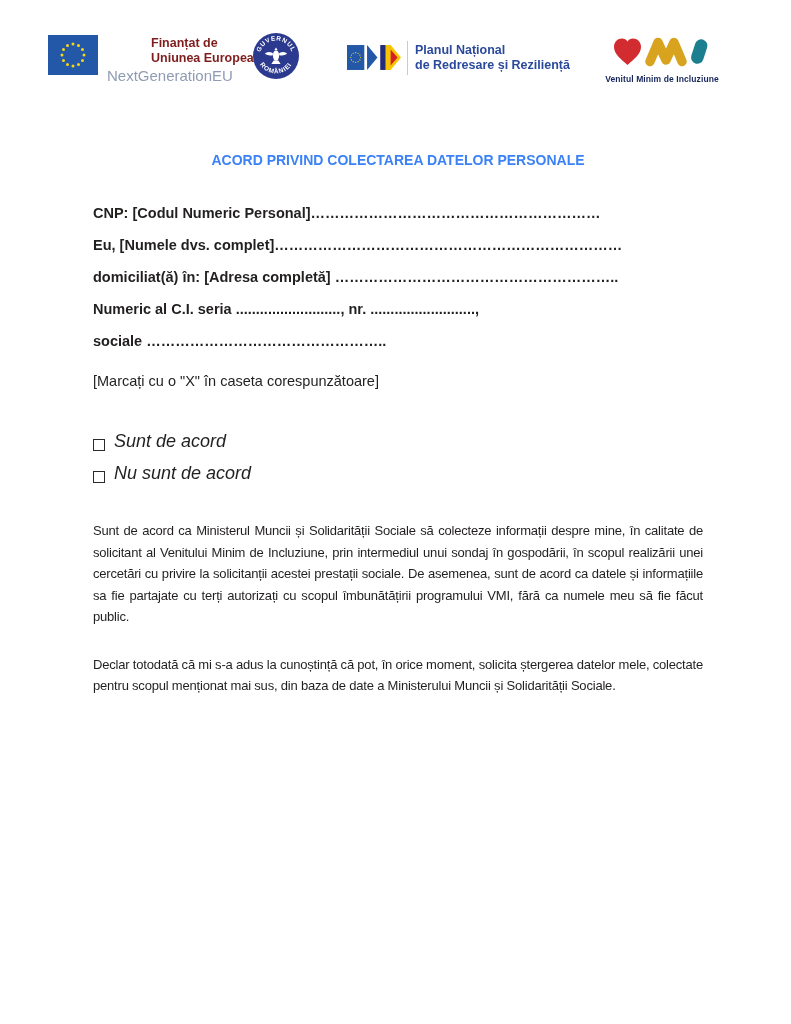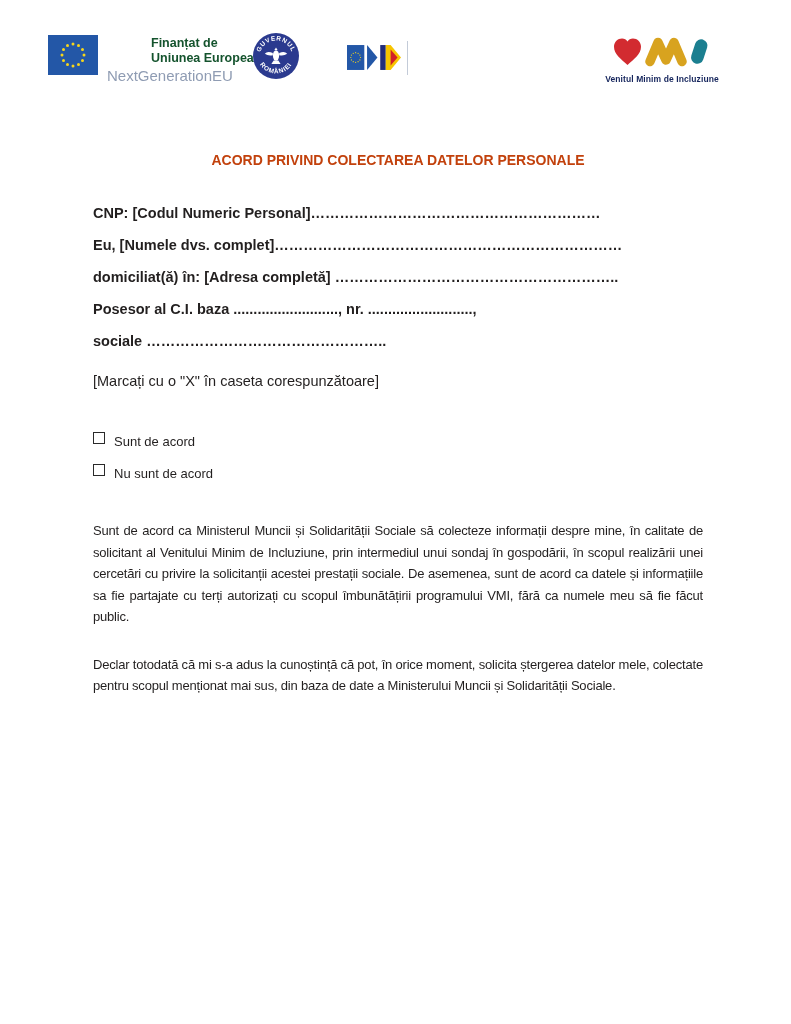--- a/index.html
+++ b/index.html
@@ -11,36 +11,36 @@
     font-family:"Liberation Sans","DejaVu Sans",sans-serif;
     color:#221f1f;
     overflow:hidden;
     box-sizing:border-box;
   }
   
   .logos{position:relative;height:95px;}
   .eu-logo{position:absolute;left:48px;top:35px;display:flex;align-items:flex-start;}
   .eu-flag{display:block;}
   .eu-text{margin-left:9px;line-height:15px;padding-top:1px;}
-  .eu-text .l1,.eu-text .l2{font-weight:bold;font-size:12.5px;color:#14532d;padding-left:44px;}
+  .eu-text .l1,.eu-text .l2{font-weight:bold;font-size:12.5px;color:#7f1d1d;padding-left:44px;}
   .eu-text .l3{font-size:15px;color:#8f9cb3;margin-top:2px;}
   .gov-seal{position:absolute;left:252px;top:32px;}
   .pnrr{position:absolute;left:347px;top:35px;display:flex;align-items:center;}
   .pnrr-divider{width:1px;height:34px;background:#c3cbd8;margin:0 7px 0 6px;}
   .pnrr-text{line-height:15px;font-weight:bold;font-size:12.5px;color:#2b4a9c;}
   .vmi{position:absolute;left:604px;top:36px;width:116px;text-align:center;}
   .vmi-caption{font-size:8.5px;font-weight:bold;color:#15255c;margin-top:3px;white-space:nowrap;letter-spacing:0.1px;}
   
   .content{padding:0 88px 0 93px;}
-  .doc-title{margin-top:57px;text-align:center;font-weight:bold;font-size:14px;color:#c2410c;}
+  .doc-title{margin-top:57px;text-align:center;font-weight:bold;font-size:14px;color:#3b82f6;}
   .form-section{margin-top:36px;}
   .form-line{font-weight:bold;font-size:14.5px;line-height:19px;margin:0 0 13px 0;white-space:nowrap;overflow:hidden;}
   .instruction{margin-top:21px;font-size:14.5px;line-height:19px;}
   .options{margin-top:41px;}
-  .option{font-size:13px;line-height:19px;margin-bottom:13px;display:flex;align-items:flex-start;}
+  .option{font-size:18px;line-height:19px;margin-bottom:13px;display:flex;align-items:flex-end;font-style:italic;}
   .checkbox{display:inline-block;width:10px;height:10px;border:1.6px solid #2a2a2a;margin-right:9px;position:relative;top:0px;cursor:pointer;}
   .para{font-size:13px;line-height:21.5px;letter-spacing:-0.2px;text-align:justify;}
   .para-1{margin-top:37px;}
   .para-2{margin-top:26px;}
   .signature-row{margin-top:64px;display:flex;justify-content:space-between;font-size:14.5px;padding-left:42px;padding-right:139px;}
 </style>
 </head>
 <body>
 
 <div class="page">
@@ -109,41 +109,45 @@
             <circle cx="5.5" cy="23" r="0.9"></circle>
           <circle cx="6.4" cy="19.5" r="0.9"></circle>
             <circle cx="9" cy="16.9" r="0.9"></circle>
         </g>
         <polygon points="29,5 44,23 29,41" fill="#2357a7"></polygon>
         <rect x="48" y="5" width="8" height="36" fill="#232d7a"></rect>
         <polygon points="56,5 63,5 78,23 63,41 56,41" fill="#f7c500"></polygon>
         <polygon points="63,11.5 73,23 63,34.5" fill="#d22027"></polygon>
       </svg>
       <div class="pnrr-divider"></div>
+      <div class="pnrr-text">
+        <div>Planul Național</div>
+        <div>de Redresare și Reziliență</div>
+      </div>
     </div>
 
     <div class="vmi">
       <svg width="100" height="31" viewBox="0 0 100 31">
         <path fill="#d22b30" d="M15.5 29 C9 23 2 18.5 2 10.8 C2 6 5.8 2.6 10 2.6 C12.4 2.6 14.4 3.8 15.5 5.6 C16.6 3.8 18.6 2.6 21 2.6 C25.2 2.6 29 6 29 10.8 C29 18.5 22 23 15.5 29 Z"></path>
         <polyline points="38,25.5 46,6.5 54,24 62,6.5 70,25.5" fill="none" stroke="#d8a31f" stroke-width="9.5" stroke-linecap="round" stroke-linejoin="round"></polyline>
         <rect x="81" y="3" width="12.5" height="25" rx="6.2" fill="#1b7f90" transform="rotate(18 87.2 15.5)"></rect>
       </svg>
       <div class="vmi-caption">Venitul Minim de Incluziune</div>
     </div>
   </div>
 
   <div class="content">
 
     <div class="doc-title">ACORD PRIVIND COLECTAREA DATELOR PERSONALE</div>
 
     <div class="form-section">
       <p class="form-line">CNP: [Codul Numeric Personal]……………………………………………………</p>
       <p class="form-line">Eu, [Numele dvs. complet]………………………………………………………………</p>
       <p class="form-line">domiciliat(ă) în: [Adresa completă] …………………………………………………..</p>
-      <p class="form-line">Posesor al C.I. baza .........................., nr. ..........................,</p>
+      <p class="form-line">Numeric al C.I. seria .........................., nr. ..........................,</p>
       <p class="form-line">sociale …………………………………………..</p>
     </div>
 
     <div class="instruction">[Marcați cu o "X" în caseta corespunzătoare]</div>
 
     <div class="options">
       <div class="option">
         <span class="checkbox"></span>
         <span>Sunt de acord</span>
       </div>

